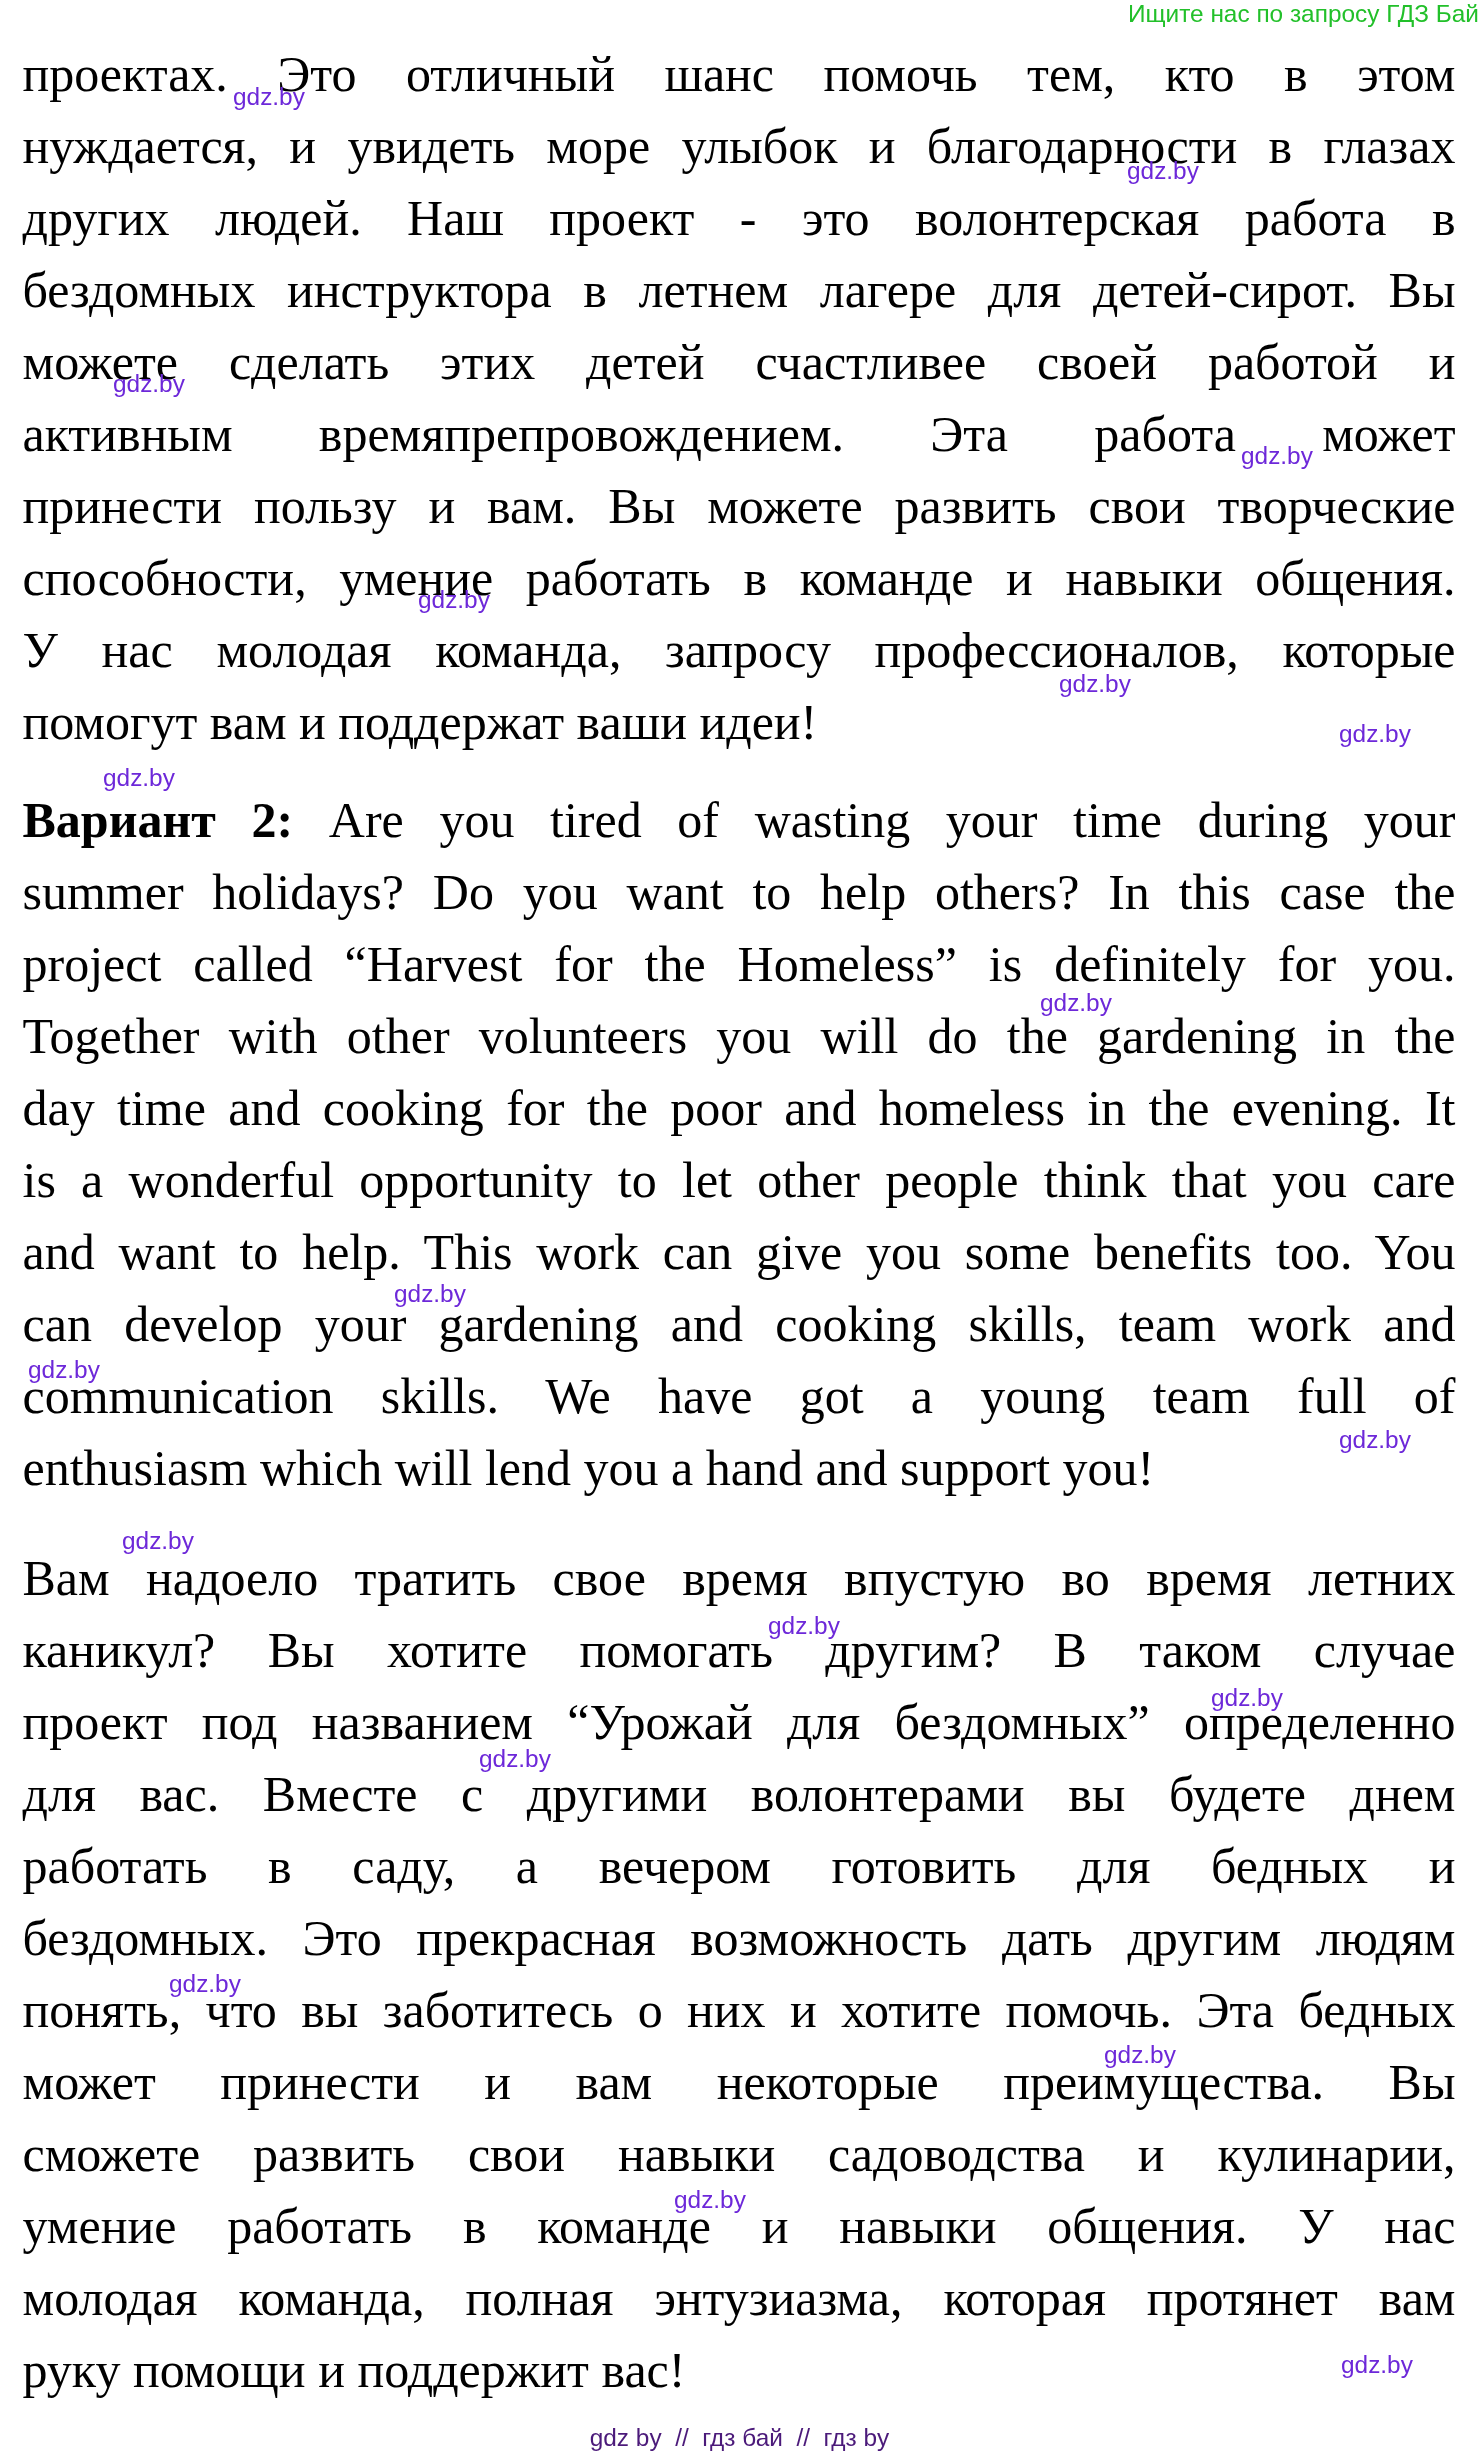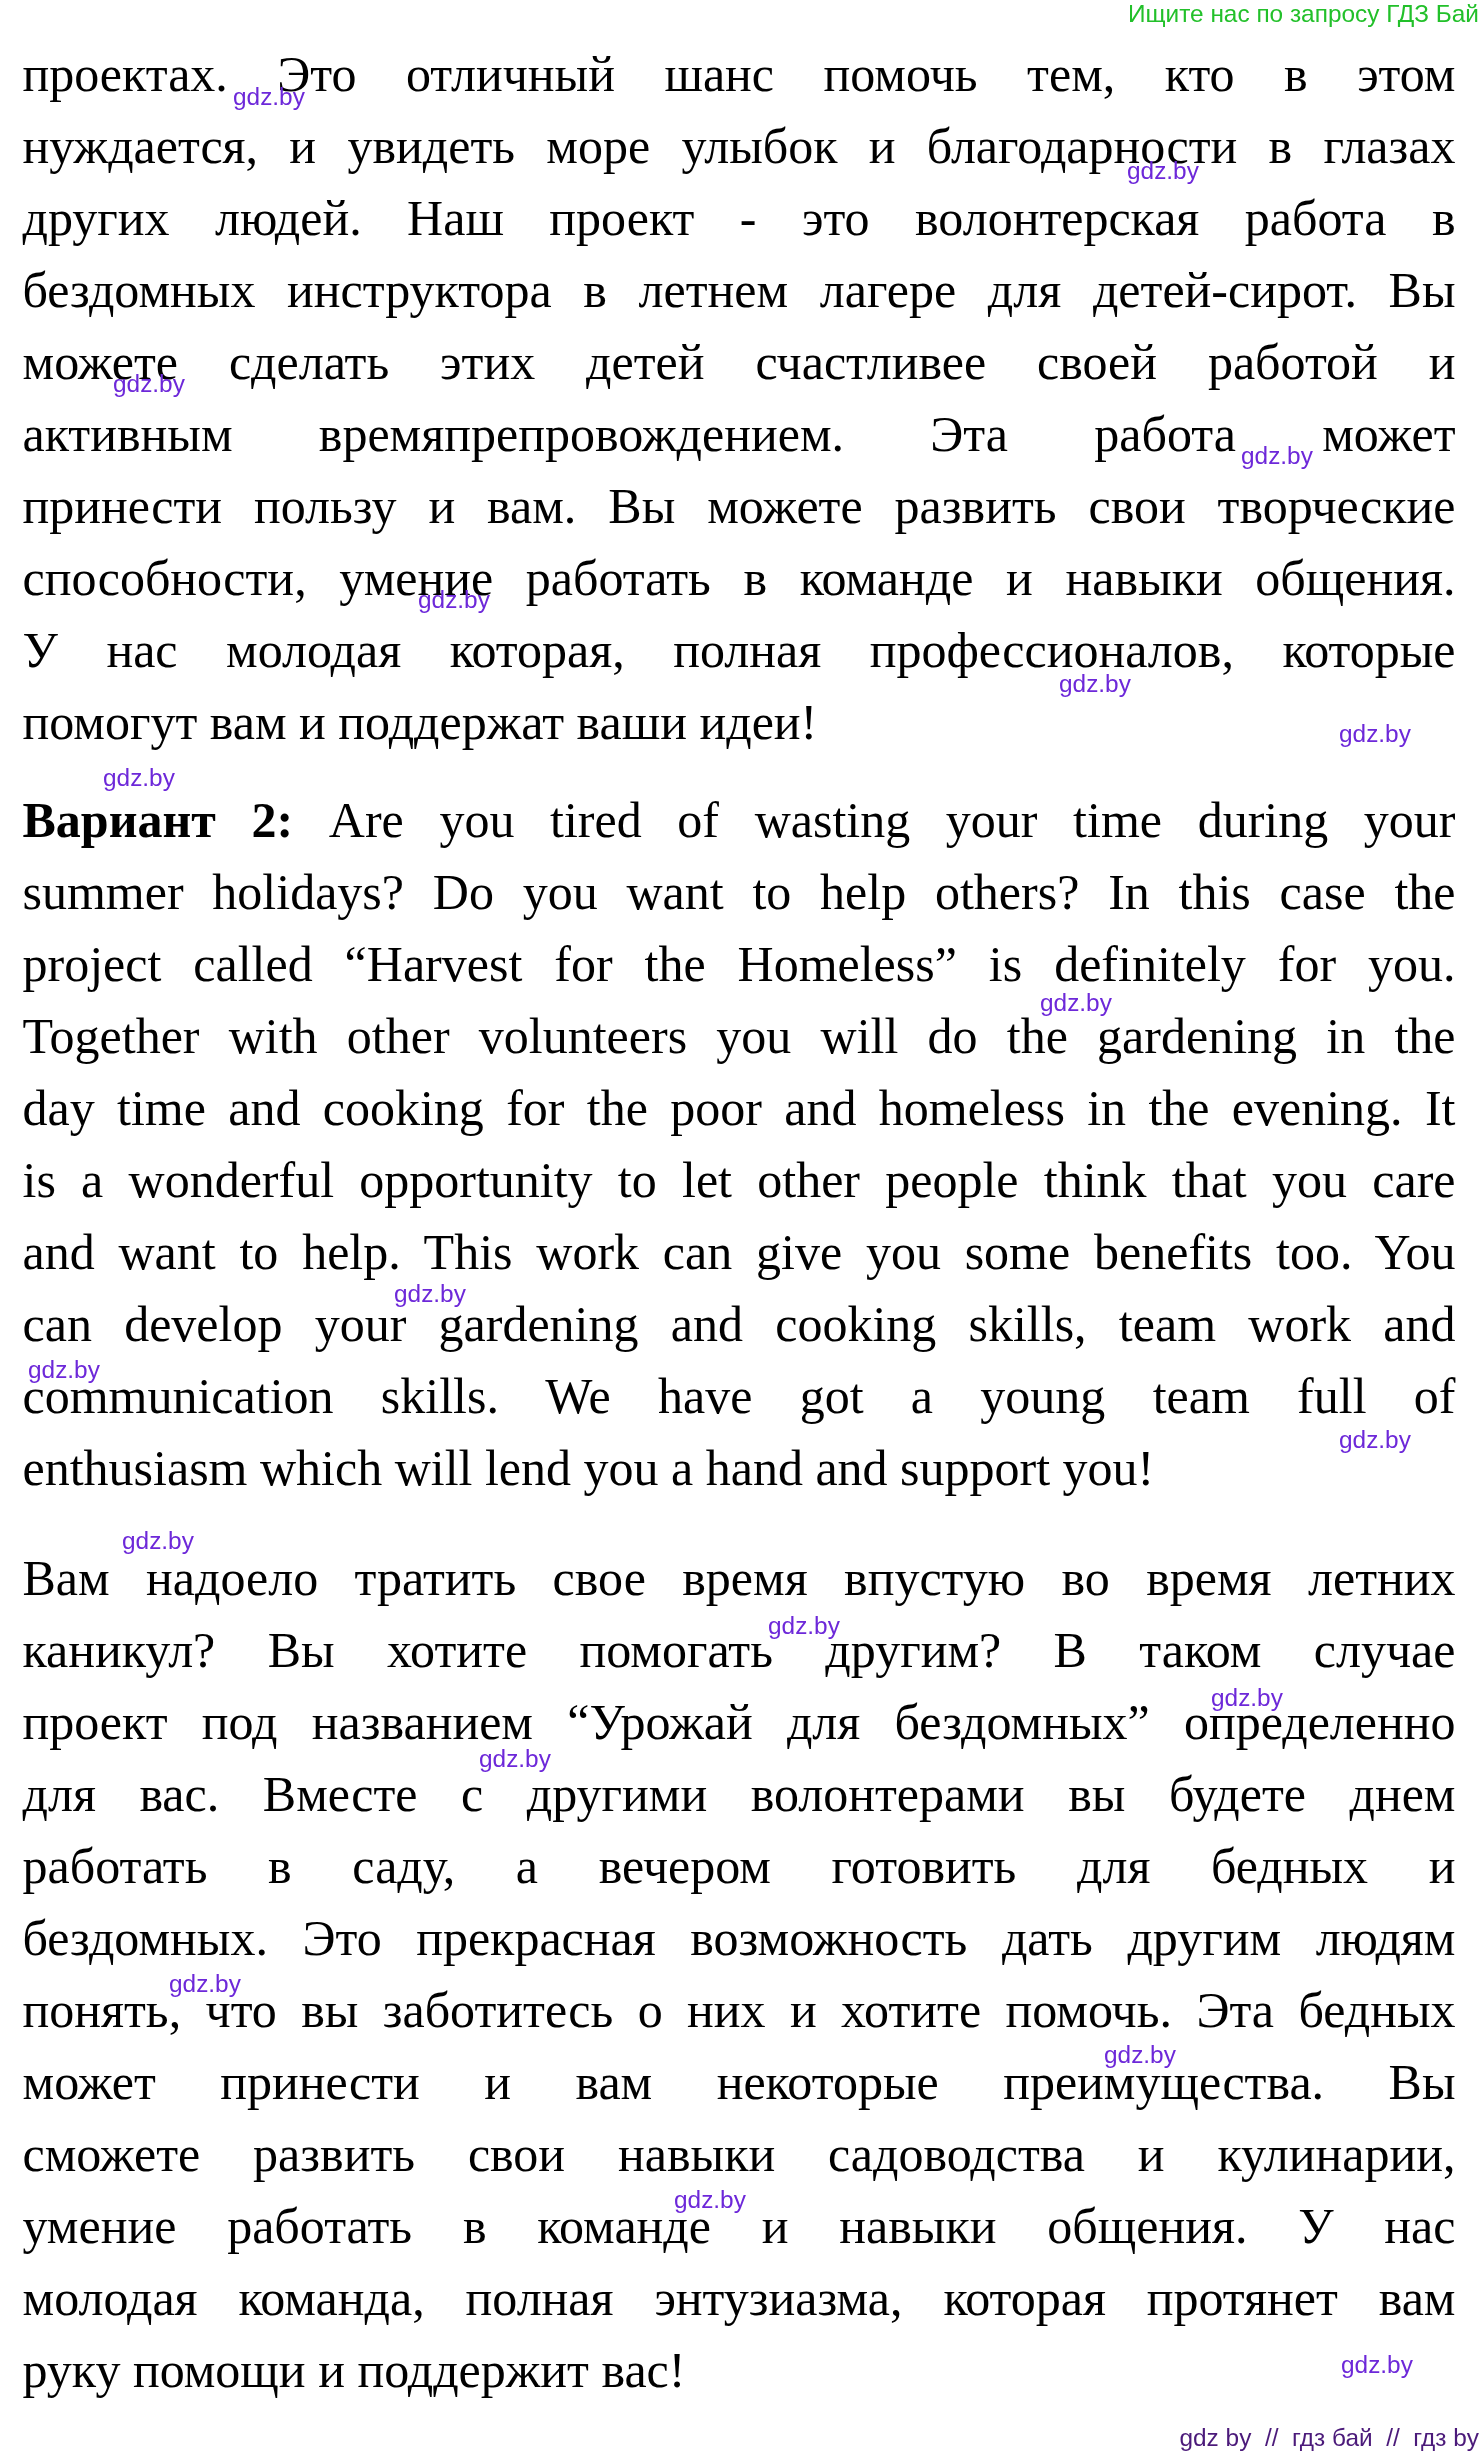--- a/index.html
+++ b/index.html
@@ -15,40 +15,40 @@
     color: #000; text-align: justify; text-align-last: left;
   }
   .para .line { display: block; text-align: justify; text-align-last: justify; white-space: nowrap; height: 72px; }
   .para .line.last { text-align-last: left; }
   .para b { font-weight: bold; }
   .wm {
     position: absolute; font-family: "Liberation Sans", sans-serif; font-size: 24.4px;
     color: #6d28d9; line-height: 26px;
   }
   .footer {
-    position: absolute; top: 2424px; left: 0; width: 1479px; text-align: right;
+    position: absolute; top: 2424px; left: 0; width: 1479px; text-align: center;
     color: #4b1a7a; font-family: "Liberation Sans", sans-serif; font-size: 24.4px; line-height: 28px;
     white-space: pre;
   }
 </style>
 </head>
 <body>
 
 <div class="header">Ищите нас по запросу ГДЗ Бай</div>
 
 <div class="para" id="p0" style="top: 38px;">
     <span class="line">проектах. Это отличный шанс помочь тем, кто в этом</span>
     <span class="line">нуждается, и увидеть море улыбок и благодарности в глазах</span>
     <span class="line">других людей. Наш проект - это волонтерская работа в</span>
     <span class="line">бездомных инструктора в летнем лагере для детей-сирот. Вы</span>
     <span class="line">можете сделать этих детей счастливее своей работой и</span>
     <span class="line">активным времяпрепровождением. Эта работа может</span>
     <span class="line">принести пользу и вам. Вы можете развить свои творческие</span>
     <span class="line">способности, умение работать в команде и навыки общения.</span>
-    <span class="line">У нас молодая которая, полная профессионалов, которые</span>
+    <span class="line">У нас молодая команда, запросу профессионалов, которые</span>
     <span class="line last">помогут вам и поддержат ваши идеи!</span>
   </div>
 <div class="para" id="p1" style="top: 784px;">
     <span class="line"><b>Вариант 2:</b> Are you tired of wasting your time during your</span>
     <span class="line">summer holidays? Do you want to help others? In this case the</span>
     <span class="line">project called “Harvest for the Homeless” is definitely for you.</span>
     <span class="line">Together with other volunteers you will do the gardening in the</span>
     <span class="line">day time and cooking for the poor and homeless in the evening. It</span>
     <span class="line">is a wonderful opportunity to let other people think that you care</span>
     <span class="line">and want to help. This work can give you some benefits too. You</span>

